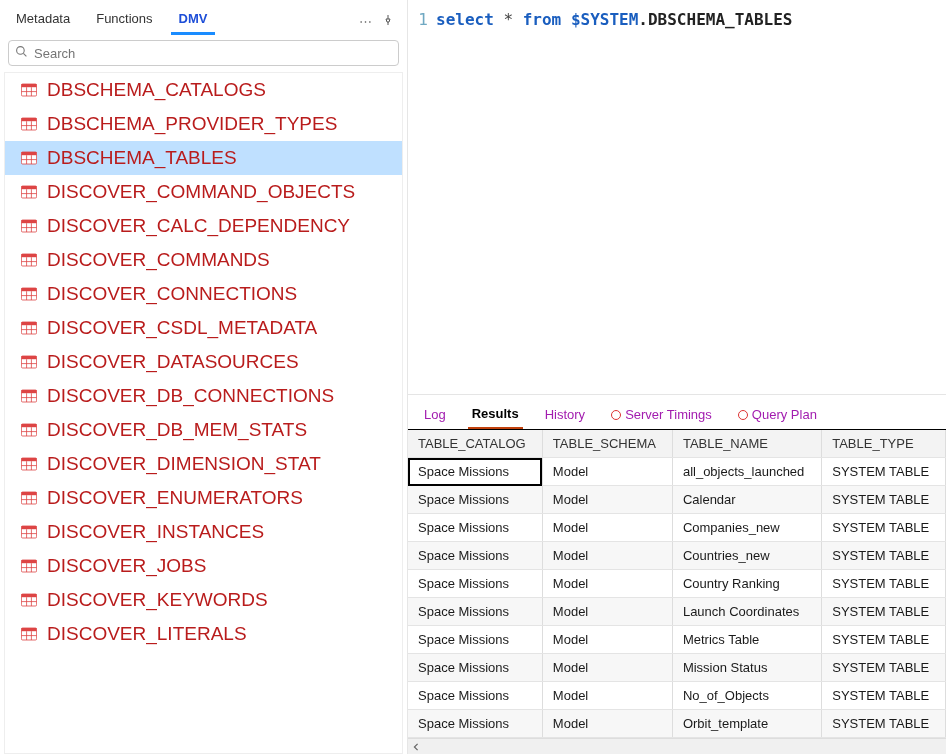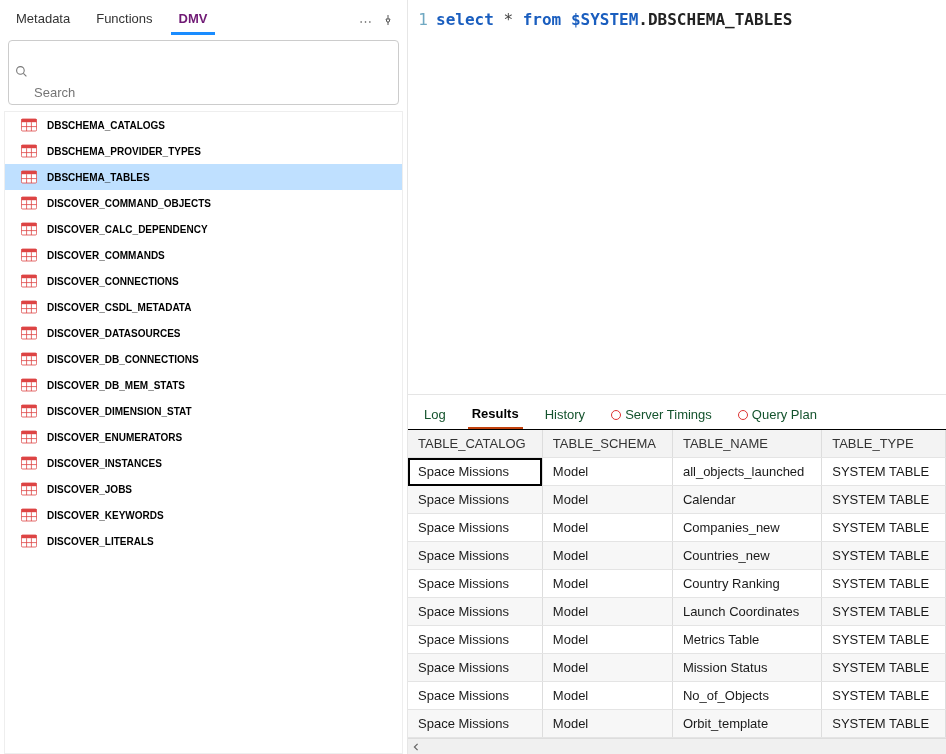--- a/index.html
+++ b/index.html
@@ -27,21 +27,21 @@
   position: relative;
 }
 .tabbar .tab {
   padding: 4px 8px 6px 8px;
   margin-right: 10px;
   cursor: pointer;
   color: #333;
 }
 .tabbar .tab.active {
   font-weight: 600;
-  color: #701a75;
+  color: #1d4ed8;
   border-bottom: 3px solid #1a8cff;
 }
 .tabbar .spacer { flex: 1; }
 .tabbar .iconbtn {
   padding: 3px 5px;
   cursor: pointer;
   color: #666;
 }
 .searchwrap {
   margin: 4px 8px 6px 8px;
@@ -51,21 +51,20 @@
   align-items: center;
   padding: 4px 6px;
 }
 .searchwrap .sicon { color: #777; margin-right:6px; }
 .searchwrap input {
   border: none;
   outline: none;
   font-size: 13px;
   flex: 1;
   background: transparent;
-  margin-top: 40px;
 }
 .treewrap {
   flex: 1;
   overflow-y: auto;
   position: relative;
   margin: 0 4px;
   border: 1px solid #eee;
 }
 .tree-inner { padding-bottom: 20px; }
 .tree-item {
@@ -75,21 +74,21 @@
   cursor: pointer;
 }
 .tree-item.selected { background: #bfe0ff; }
 .tree-icon {
   width: 16px;
   height: 14px;
   margin-right: 10px;
   flex-shrink:0;
 }
 .tree-icon svg { display:block; }
-.tree-label { font-size: 10px; color:#000000;font-weight:bold; }
+.tree-label { font-size: 19px; color:#b91c1c; }
 
 .right-pane {
   flex: 1;
   display: flex;
   flex-direction: column;
 }
 .editor {
   flex: 1;
   padding: 10px 0 0 0;
   font-family: Consolas, monospace;
@@ -115,21 +114,21 @@
 .resulttabs {
   display:flex;
   align-items:center;
   padding: 8px 12px 0 12px;
   height: 34px;
   gap: 4px;
 }
 .rtab {
   padding: 3px 4px 6px 4px;
   margin-right: 14px;
-  color:#14532d;
+  color:#a21caf;
   cursor:pointer;
 }
 .rtab.active {
   font-weight:600;
   color:#000;
   border-bottom: 3px solid #c2410c;
 }
 .rtab .dot {
   display:inline-block;
   width:10px;height:10px;

